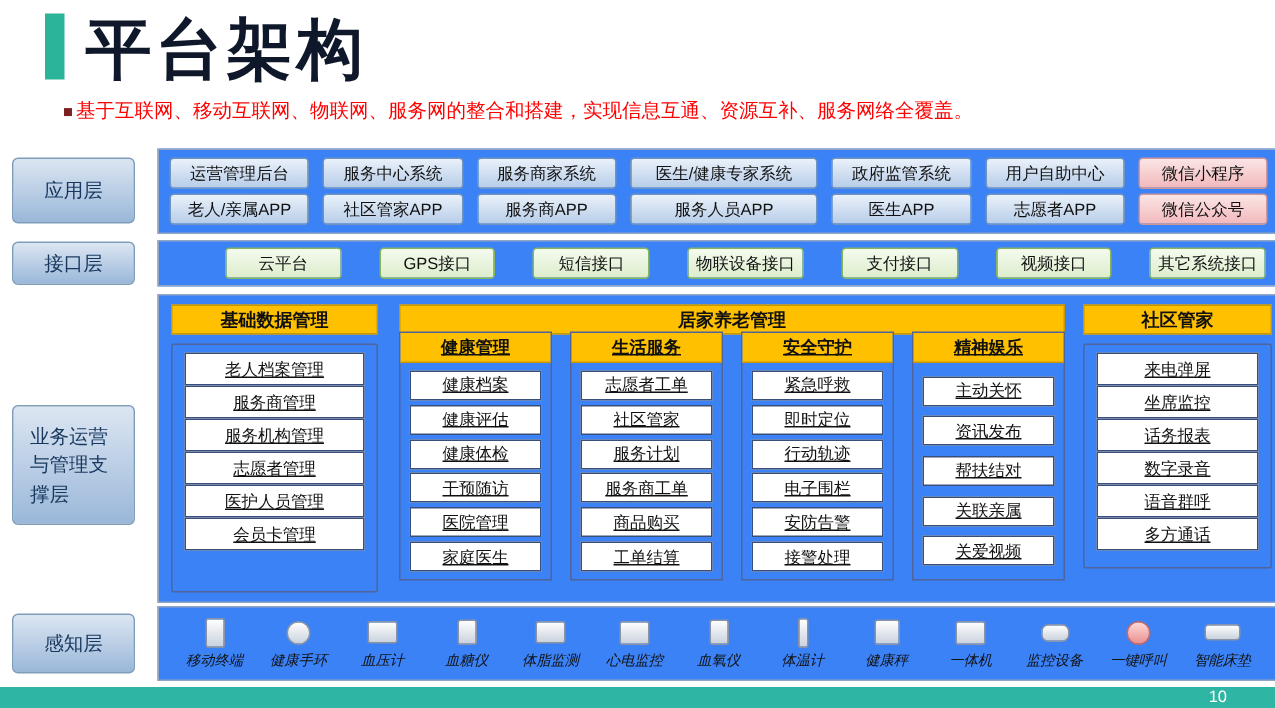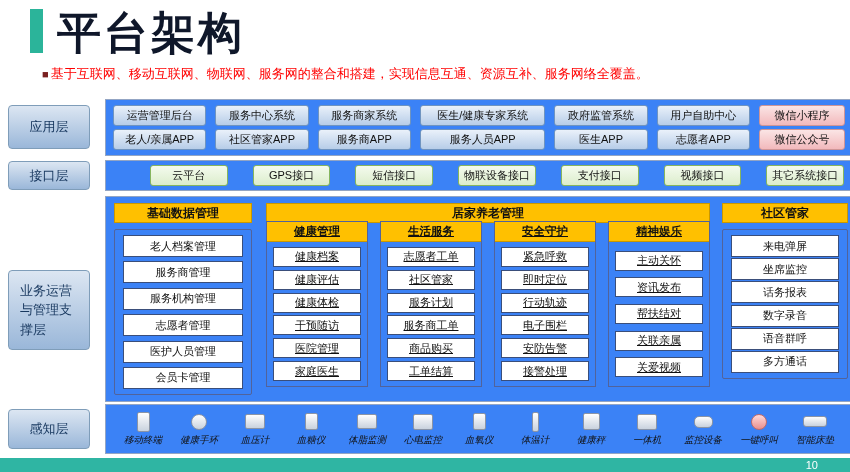--- a/index.html
+++ b/index.html
@@ -47,21 +47,21 @@
     font-size:11px; white-space:nowrap; }
 
   
   #box-biz { left:95px; top:196px; width:748px; height:206px; }
   .orange-header { position:absolute; background:#FFC000; border:1px solid #c99700; box-sizing:border-box;
     display:flex; align-items:center; justify-content:center; font-size:12px; font-weight:bold; }
   #hdr-base { left:8px;   top:6px; width:138px; height:20px; }
   #hdr-home { left:160px; top:6px; width:444px; height:20px; }
   #hdr-call { left:616px; top:6px; width:126px; height:20px; }
   .col-box { position:absolute; border:1.5px solid #51639b; border-radius:2px; box-sizing:border-box;
-    display:flex; flex-direction:column; justify-content:space-between; }
+    display:flex; flex-direction:column; justify-content:flex-start;text-decoration:underline; }
   #col-base { left:8px;   top:32px; width:138px; height:166px; padding:5px 8px; }
   #col-call { left:616px; top:32px; width:126px; height:150px; padding:5px 8px; }
   .white-box { height:20px; background:#fff; border:1px solid #3a4e7a; display:flex; align-items:center;
     justify-content:center; font-size:11px; white-space:nowrap; }
   #center-cols { position:absolute; left:160px; top:24px; width:444px; height:166px; display:flex; gap:12px;text-decoration:underline; }
   .sub-col { flex:1; min-width:0; border:1.5px solid #51639b; box-sizing:border-box; display:flex; flex-direction:column; }
   .sub-col-header { flex:none; height:19px; background:#FFC000; border-bottom:1px solid #c99700;
     display:flex; align-items:center; justify-content:center; font-size:11.5px; font-weight:bold; }
   .sub-items { flex:1; display:flex; flex-direction:column; justify-content:space-evenly; padding:2px 6px; }
   .sub-items .white-box { height:18px; }

